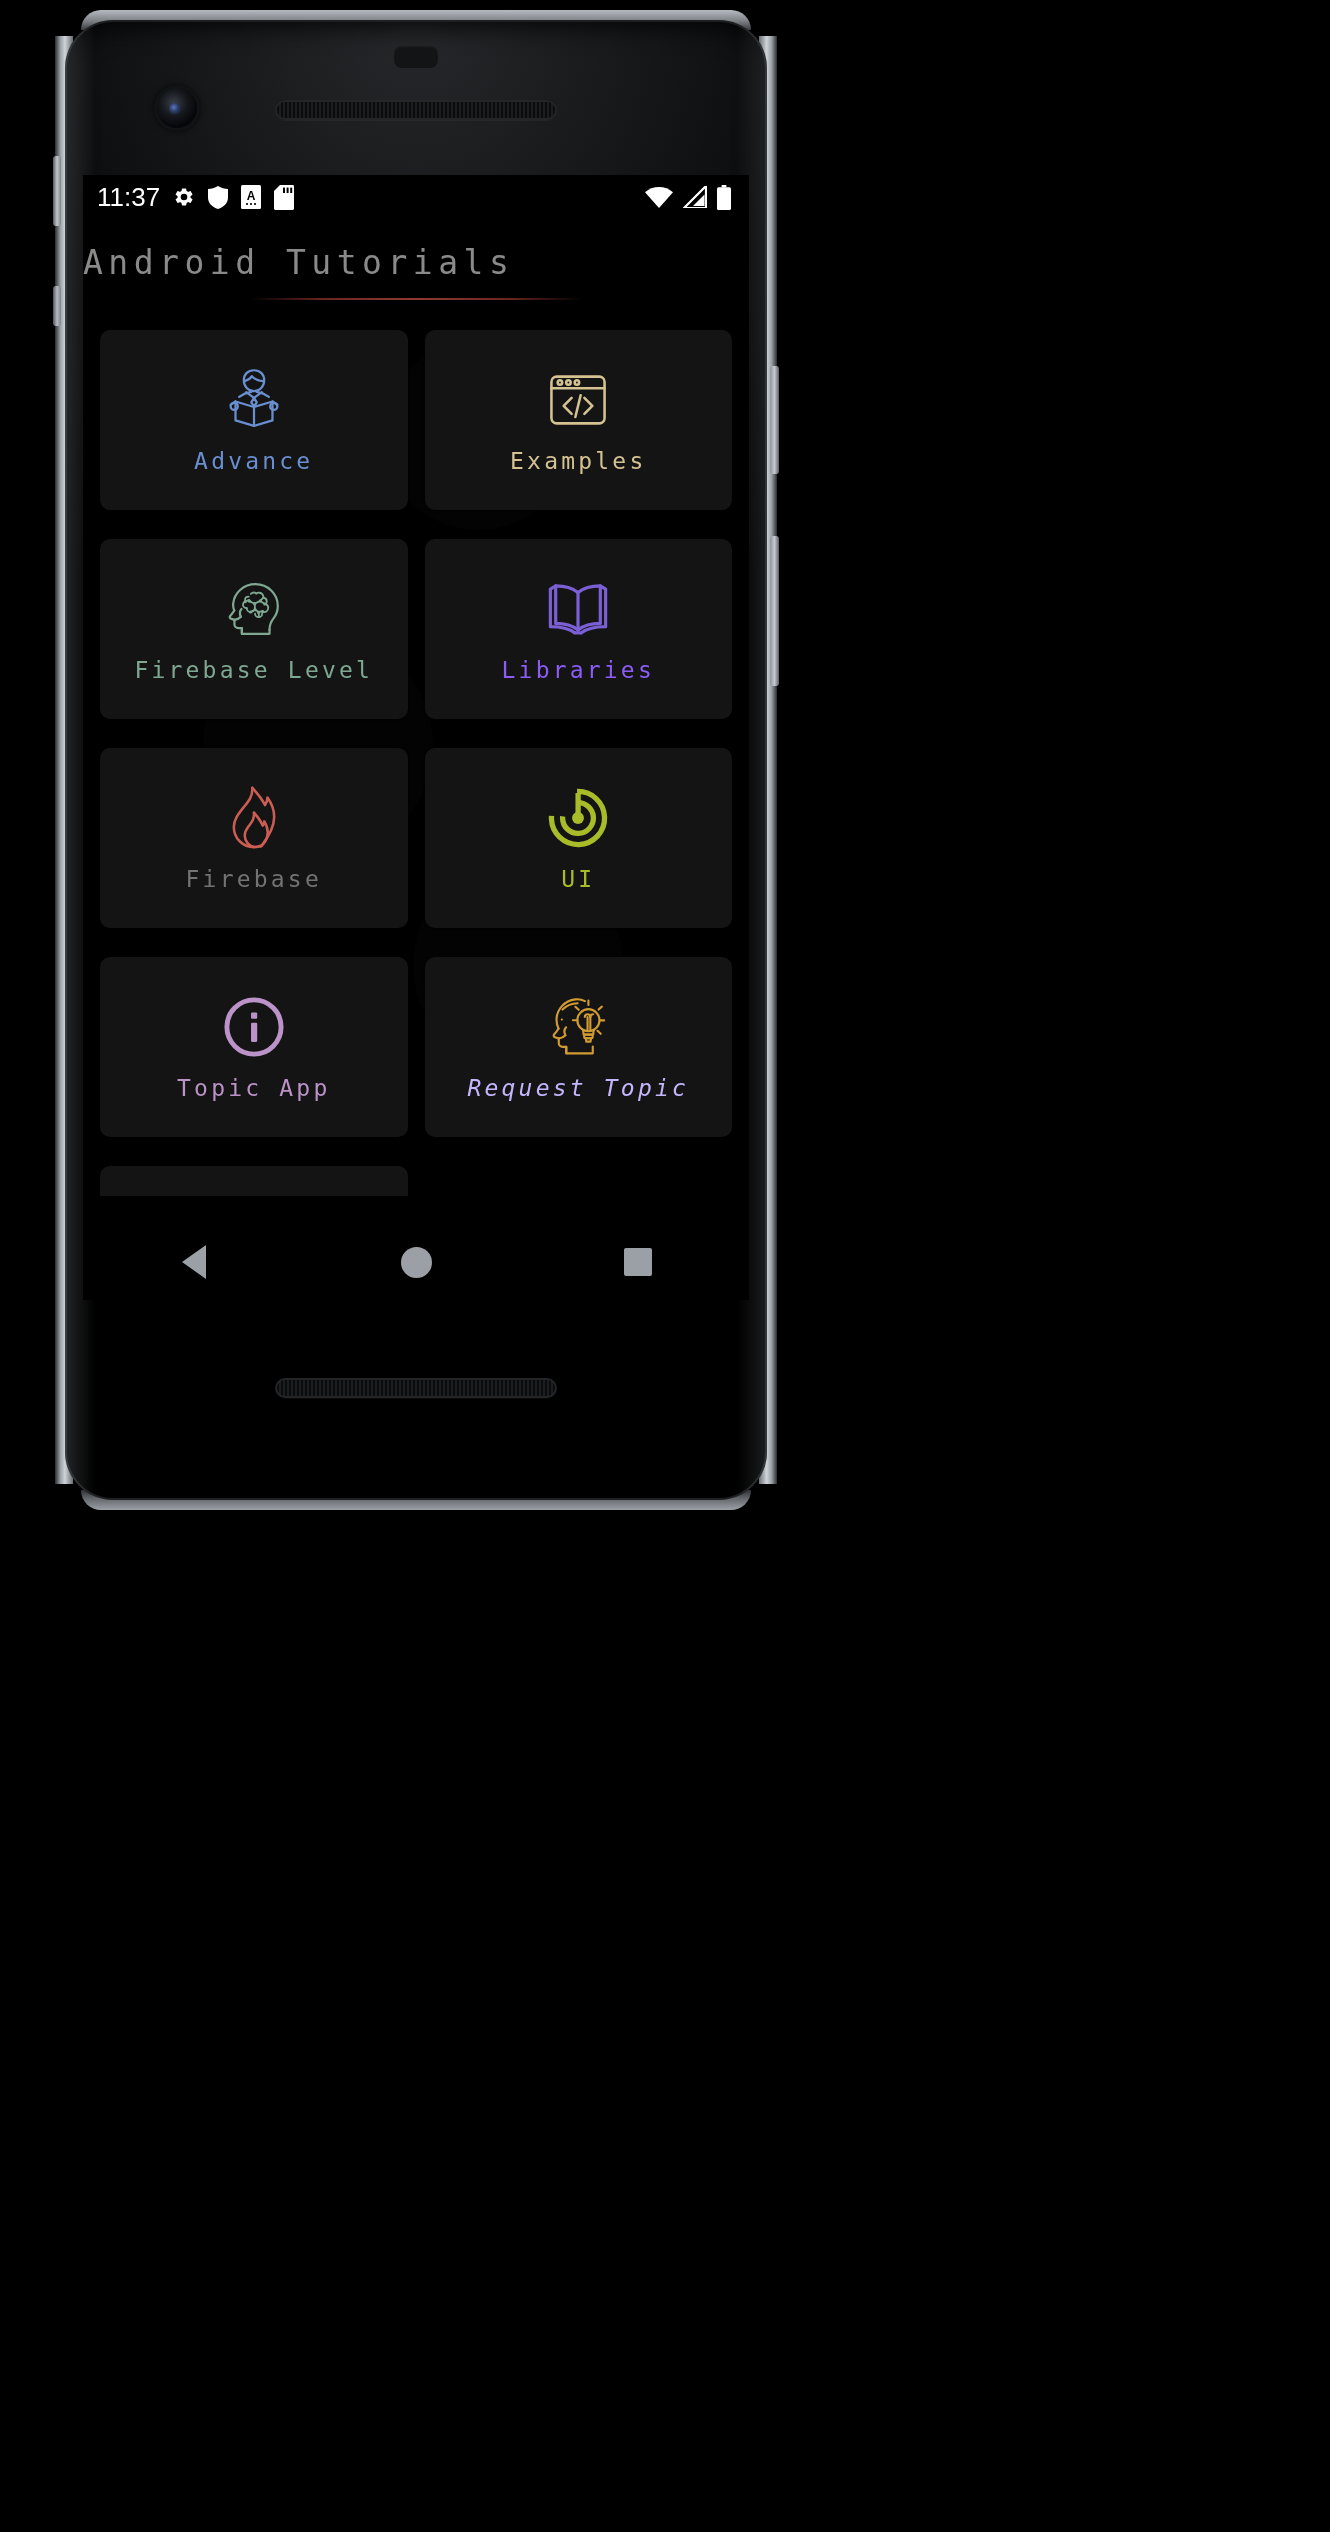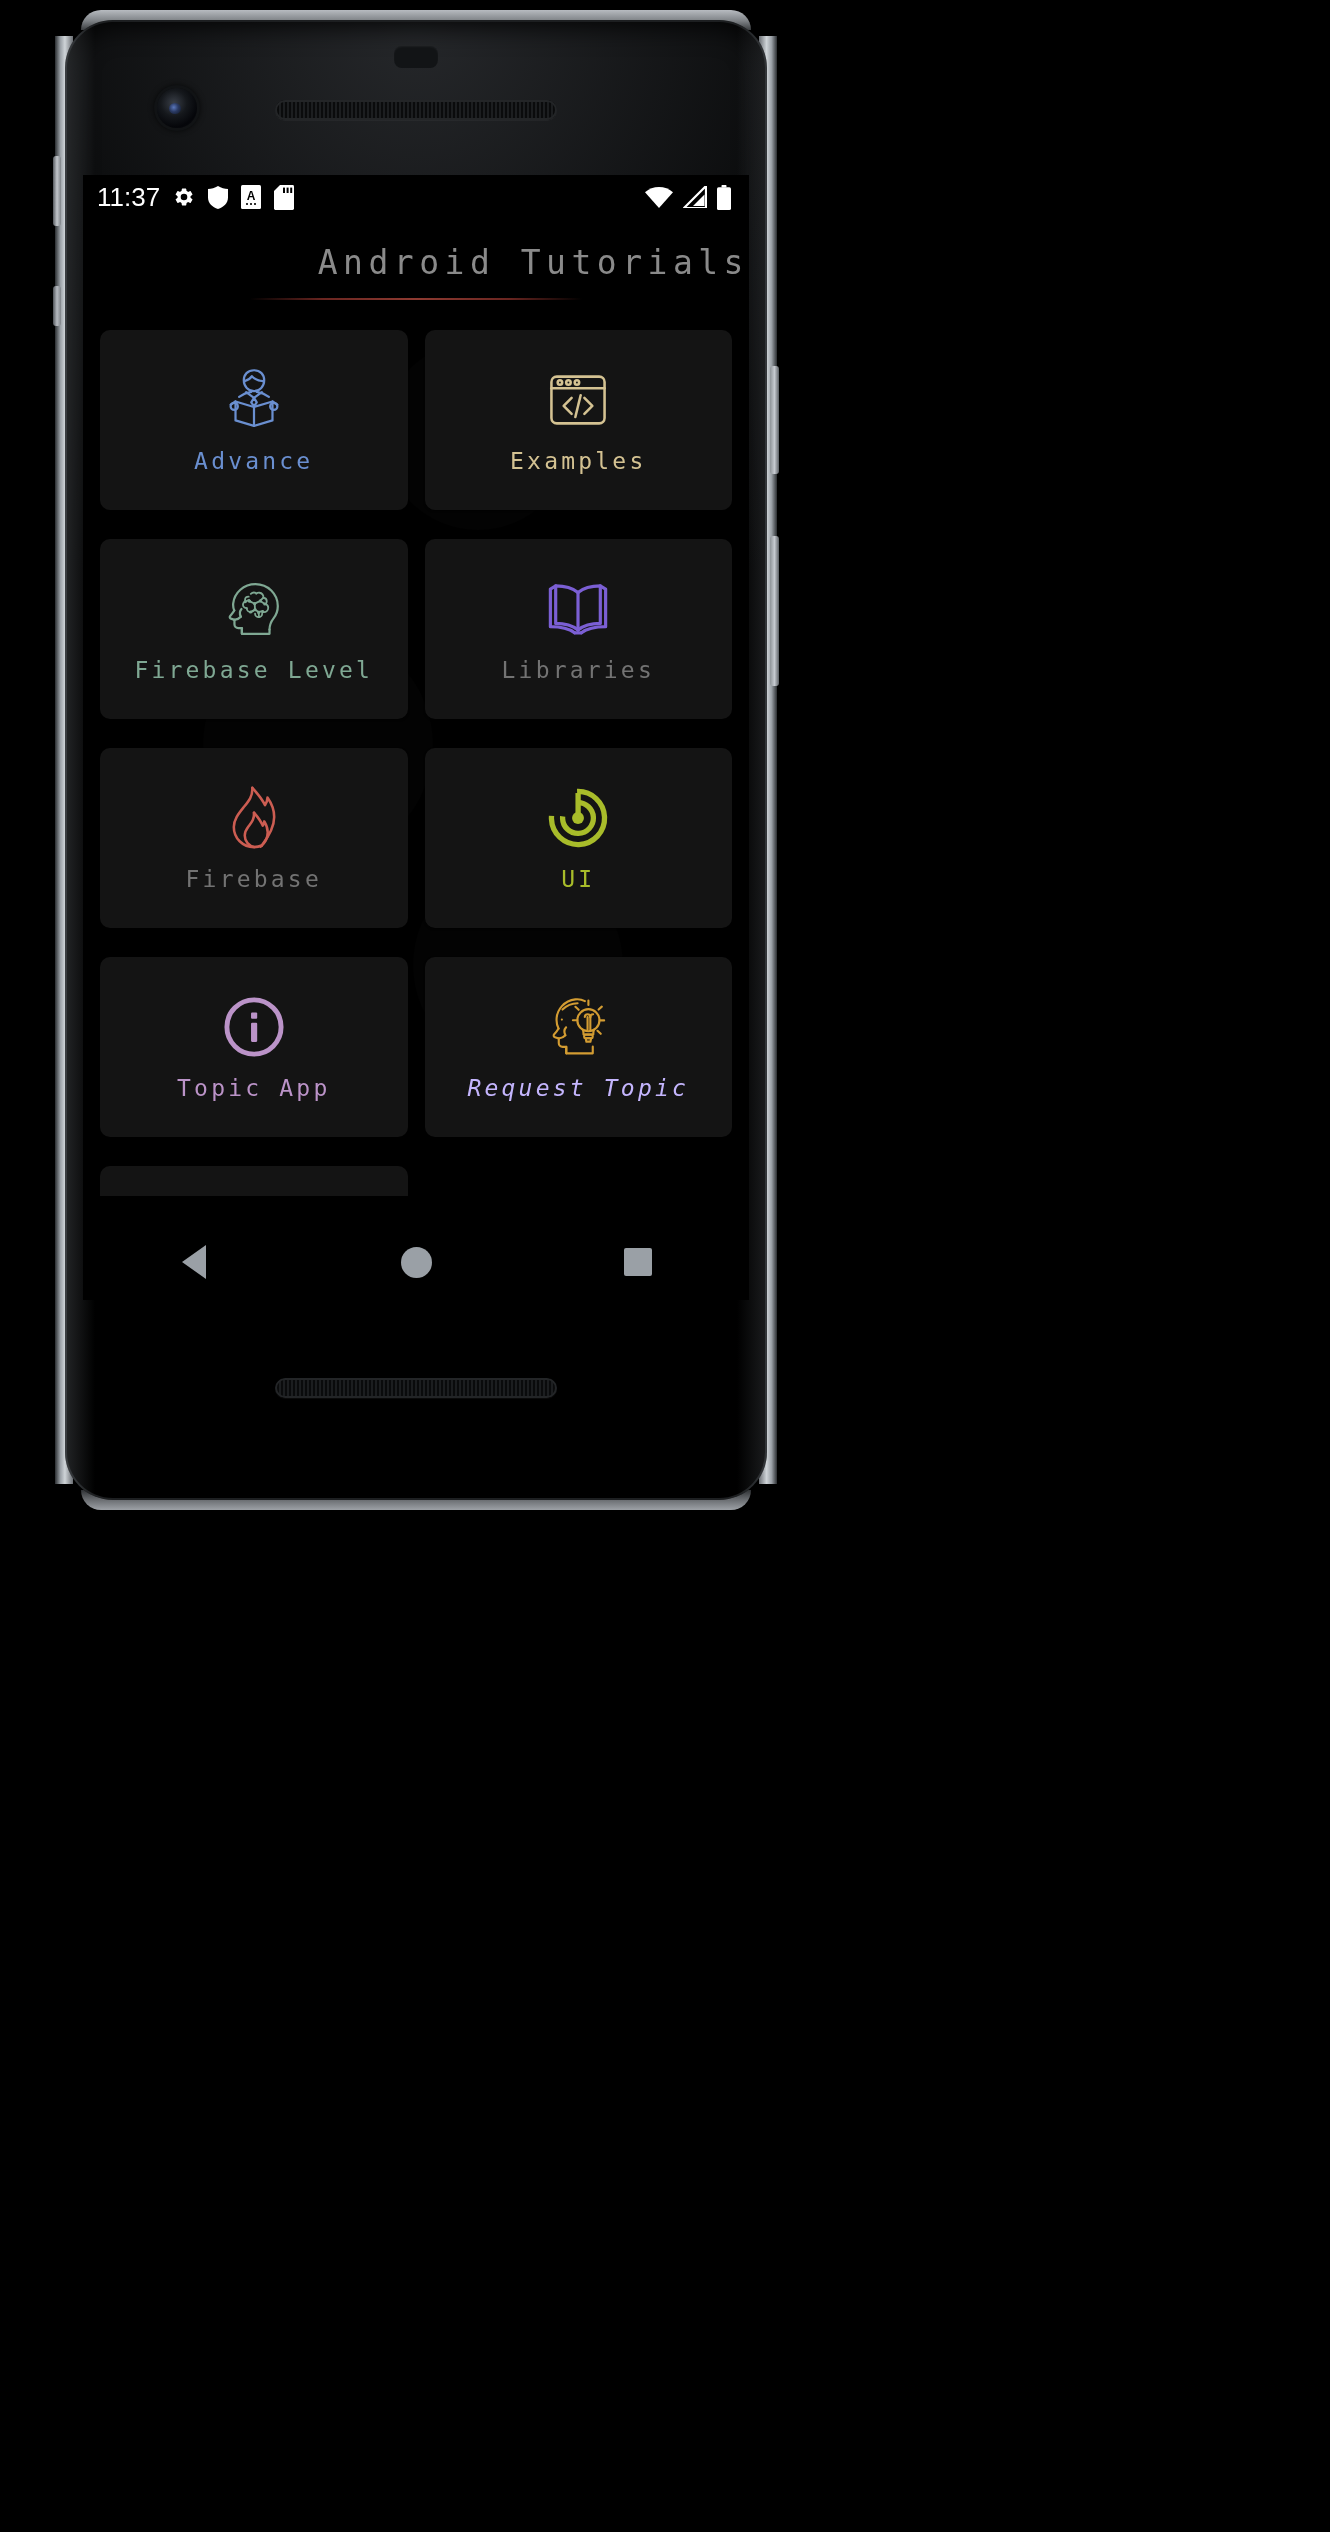--- a/index.html
+++ b/index.html
@@ -139,21 +139,21 @@
   .ic { display:inline-block; position:relative; }
 
   
   .ic-gear { width:22px; height:22px; }
   .ic-gear svg, .ic-shield svg, .ic-doc svg, .ic-sd svg,
   .ic-wifi svg, .ic-cell svg, .ic-batt svg { display:block; }
 
   
   .app-title-wrap {
     padding-top: 24px;
-    text-align:right;
+    text-align:left;
   }
   .app-title {
     color:#8a8a8a;
     font-size:33px;
     letter-spacing: 5.5px;
     font-family: "DejaVu Sans Mono", monospace;
     font-weight:400;
   }
   .title-rule {
     margin: 16px auto 0;
@@ -384,21 +384,21 @@
                 <div class="icon-box">
     <svg viewBox="0 0 64 64" fill="none" stroke="#7b5fd4" stroke-width="3" stroke-linecap="round" stroke-linejoin="round">
       <path d="M32 16.4C26.6 12 19.8 10.2 11 10.2v35.4c8.8 0 15.6 1.8 21 6.2"></path>
       <path d="M32 16.4c5.4-4.4 12.2-6.2 21-6.2v35.4c-8.8 0-15.6 1.8-21 6.2"></path>
       <path d="M32 16.4v35.4"></path>
       <path d="M11 10.2 6 13.2v35.4c9.4 0 17.2 1.4 22.8 5.8"></path>
       <path d="M53 10.2 58 13.2v35.4c-9.4 0-17.2 1.4-22.8 5.8"></path>
       <path d="M28.8 54.4h6.4"></path>
     </svg>
                 </div>
-                <div class="card-label" style="color: #737373;">Libraries</div>
+                <div class="card-label" style="color: #8b5cf6;">Libraries</div>
               </div>
               <div class="card">
                 <div class="icon-box">
     <svg viewBox="0 0 64 64" fill="none" stroke="#cc5d52" stroke-width="2.4" stroke-linecap="round" stroke-linejoin="round">
       <path d="M30.4 3.6c.6 8-3.6 12.8-8.4 18.6C17 28.4 13 33.6 13 40.4 13 51 21.4 59.4 32 59.4c3 0 5.2-.5 7.3-1.5"></path>
       <path d="M30.4 3.6c4.6 5 9.2 10.6 12 16.3 1.4-2.2 2.2-4.6 2.3-7.1 4.2 6 6.3 12.4 6.3 18.2 0 10-5.2 18.4-11.7 26.9"></path>
       <path d="M32 27c.5 6-2.4 9.2-5.4 13.2-2 2.6-3.3 5.2-3.3 8.2 0 5.6 4 10 9 10.9"></path>
       <path d="M32 27c3.6 4.2 6.6 8 8.2 12.2.9-1.2 1.4-2.6 1.5-4 2.1 3.6 3.2 7 3.2 10.1 0 6-3.1 10.5-6.6 13.6"></path>
     </svg>
                 </div>

